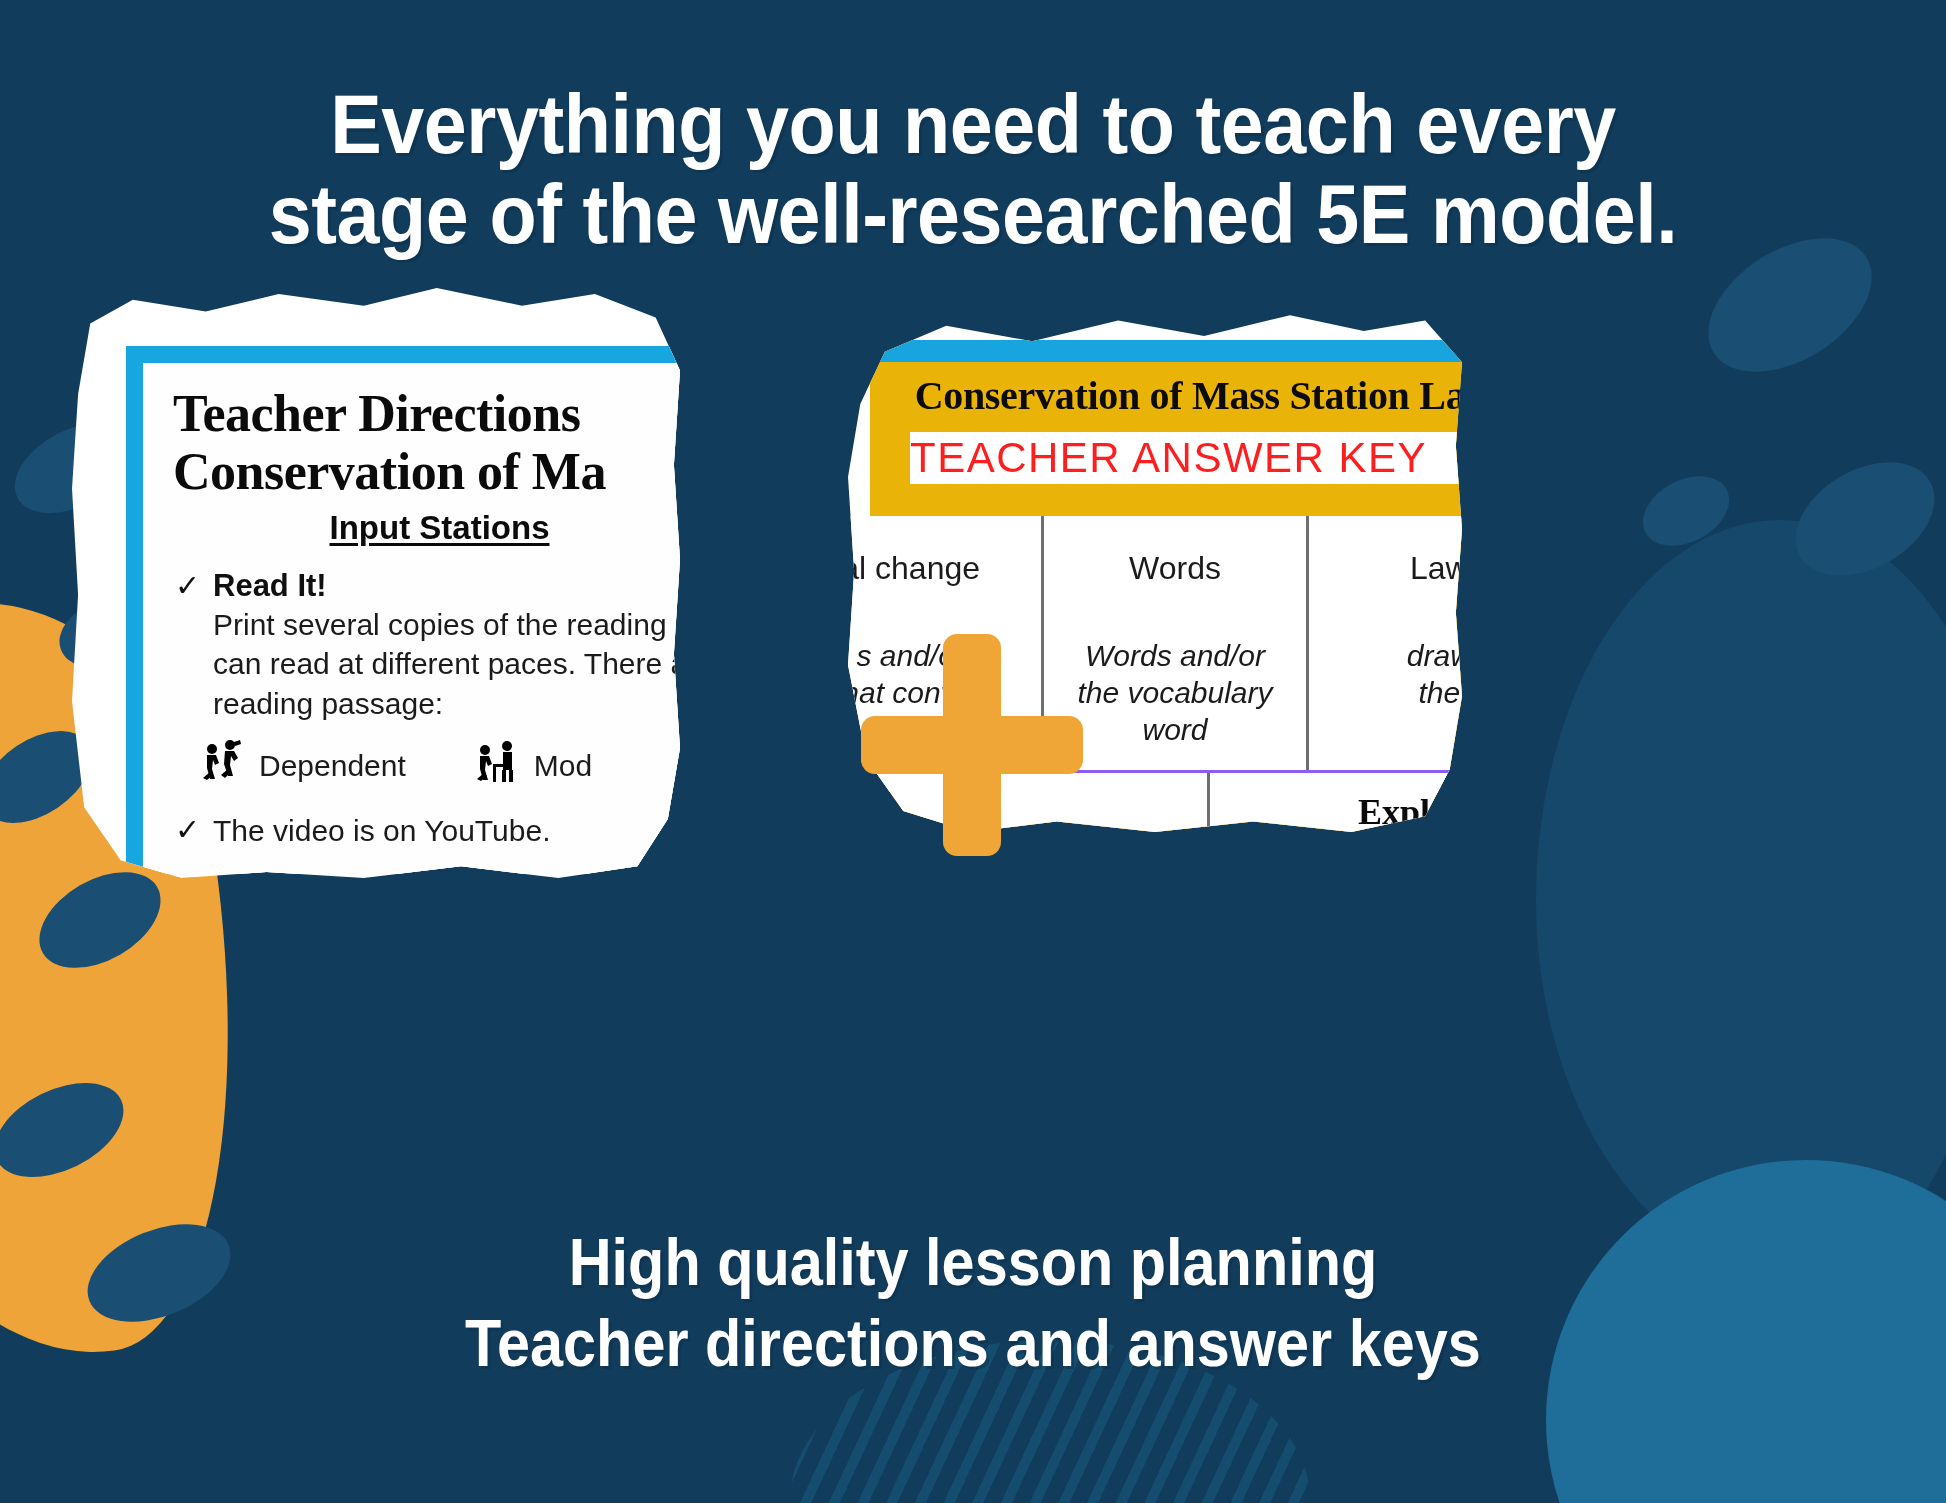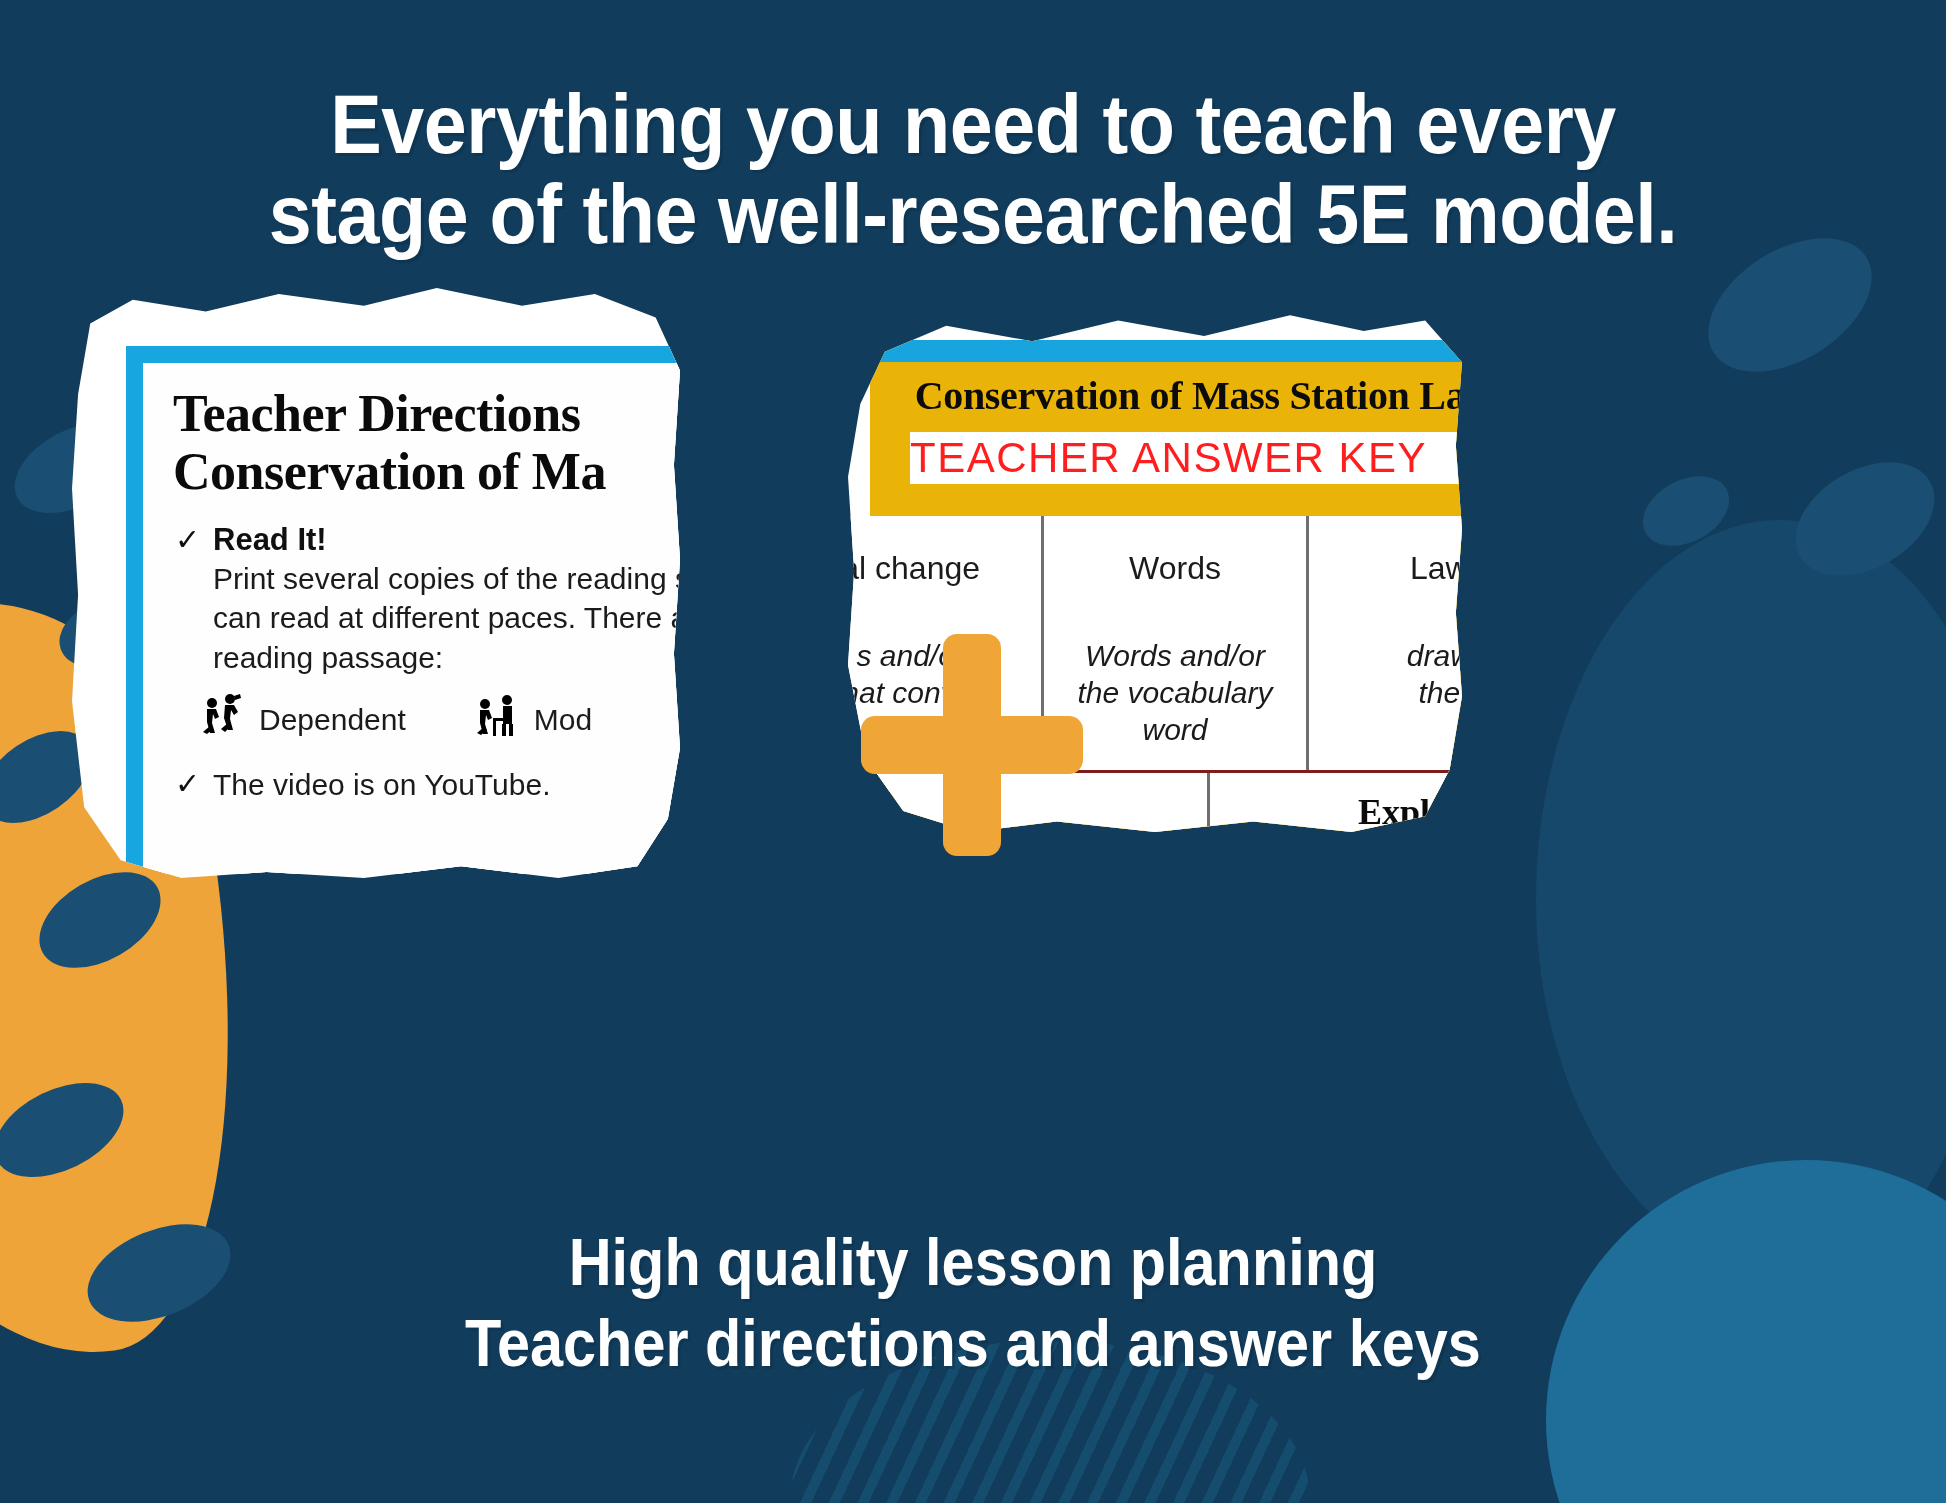--- a/index.html
+++ b/index.html
@@ -148,21 +148,21 @@
   .dr-cell-head{
     font-size:32px;color:#1b1b1b;margin-bottom:50px;white-space:nowrap;
     font-family:"Liberation Sans",sans-serif;
   }
   .dr-cell-body{
     font-size:30px;font-style:italic;color:#1b1b1b;line-height:1.24;
     font-family:"Liberation Sans",sans-serif;
   }
   .dr-bottom{
     position:absolute;left:-90px;top:430px;width:790px;background:#ffffff;
-    border-top:3px solid #7f1d1d;display:flex;
+    border-top:3px solid #8b5cf6;display:flex;
   }
   .dr-b-left{
     flex:0 0 430px;border-right:3px solid #6F6F6F;padding:18px 10px 40px 36px;
     box-sizing:border-box;
   }
   .dr-b-right{flex:1;padding:18px 10px 40px 18px;box-sizing:border-box;}
   .dr-b-head{
     font-family:"Liberation Serif",serif;font-weight:bold;font-size:36px;color:#0B0B0B;
     white-space:nowrap;
   }
@@ -194,20 +194,21 @@
     <span class="l1">Everything you need to teach every</span>
     <span class="l2">stage of the well-researched 5E model.</span>
   </h1>
 
   <div class="card card-left">
     <div class="doc-left">
       <div class="doc-left-inner">
 
         <div class="dl-title">Teacher Directions</div>
         <div class="dl-title">Conservation of Ma</div>
+        <div class="dl-sub">Input Stations</div>
 
         <div class="dl-item">
           <span class="dl-check">✓</span>
           <div class="dl-head">Read It!</div>
           <div class="dl-body">Print several copies of the reading so th</div>
           <div class="dl-body">can read at different paces. There are tw</div>
           <div class="dl-body">reading passage:</div>
         </div>
 
         <div class="dl-icons">

